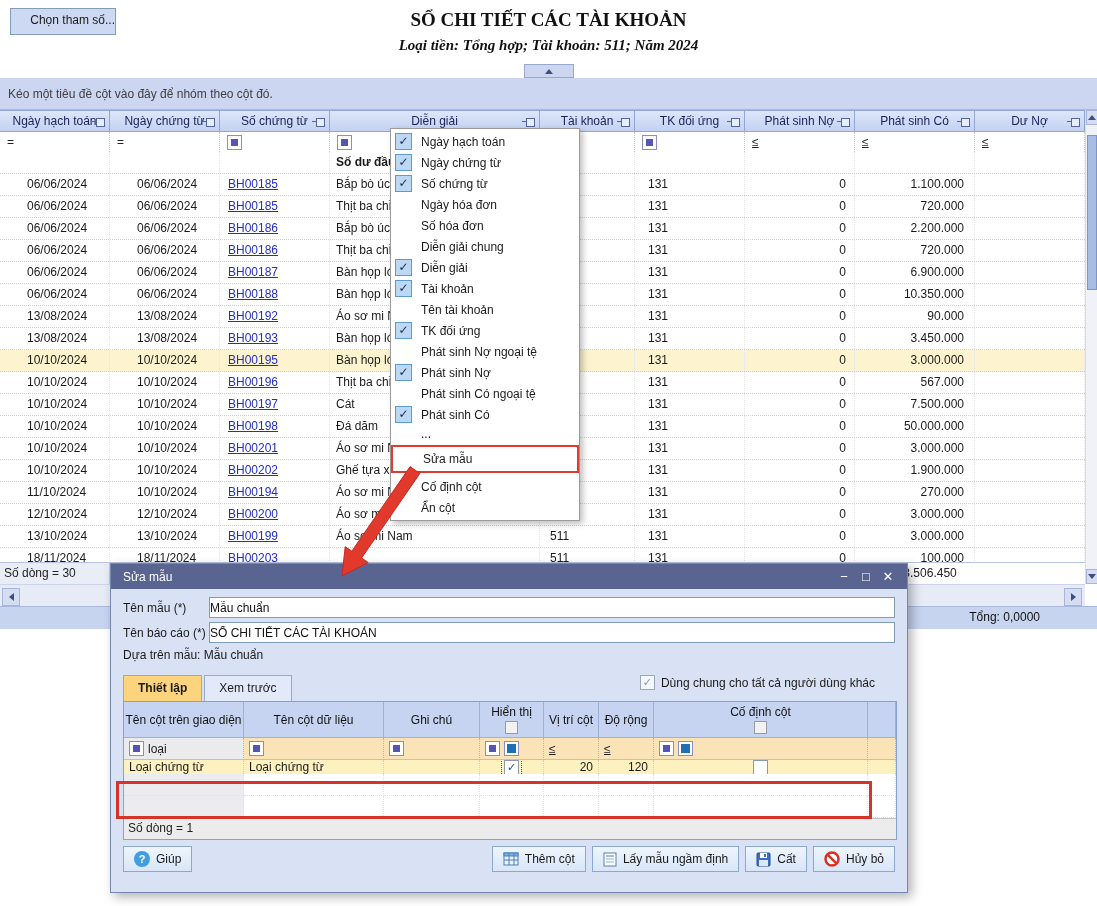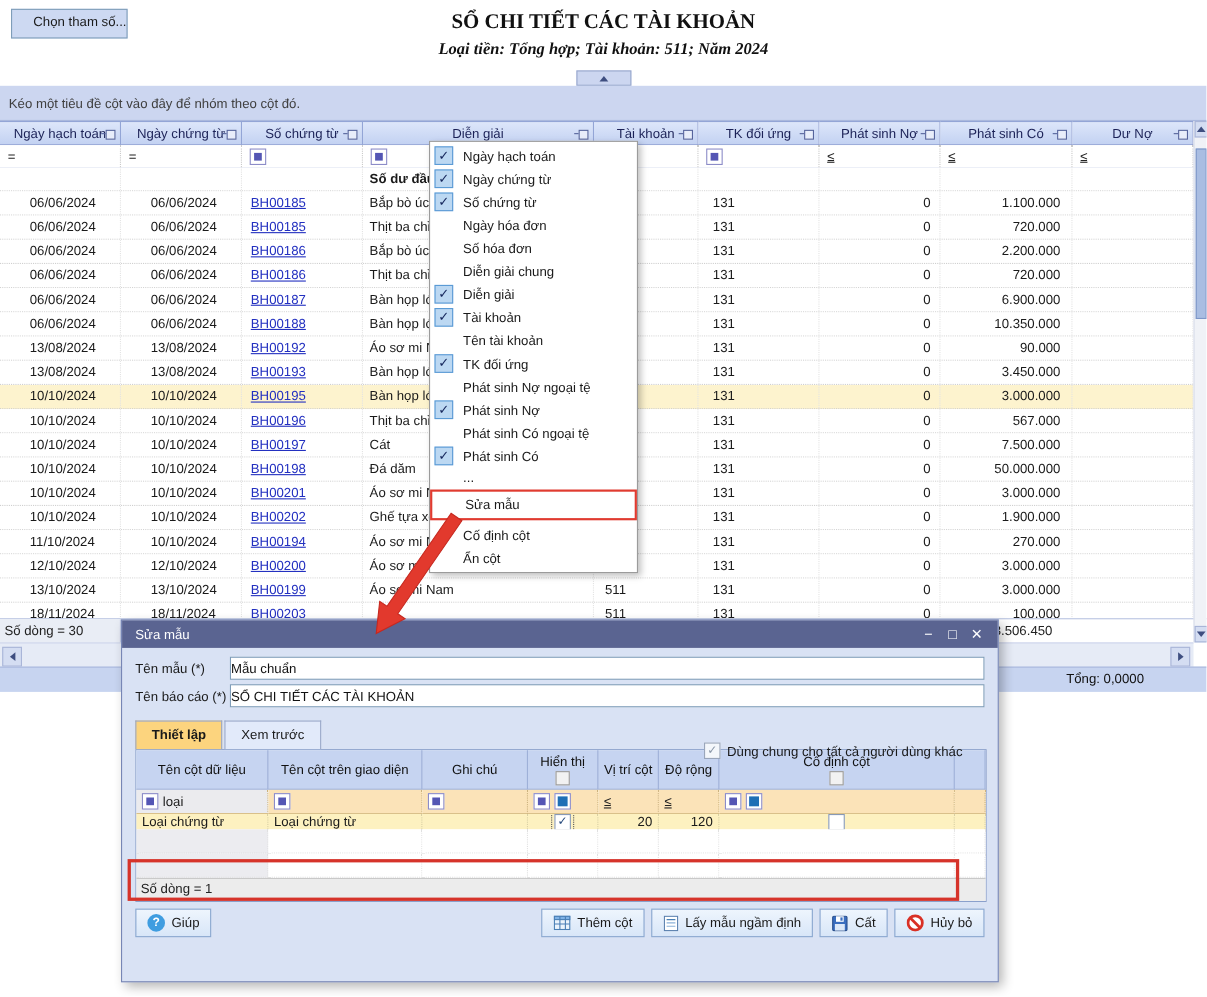--- a/index.html
+++ b/index.html
@@ -523,35 +523,36 @@
     <div class="dlg-body">
       <div class="red-row-box"></div>
       <div class="form-row">
         <label>Tên mẫu (*)</label>
         <input type="text" value="Mẫu chuẩn" style="">
       </div>
       <div class="form-row">
         <label>Tên báo cáo (*)</label>
         <input type="text" value="SỔ CHI TIẾT CÁC TÀI KHOẢN" style="">
       </div>
+      <div class="based-on">Dựa trên mẫu: Mẫu chuẩn</div>
       <div class="share-check">
         <span class="cb checked">✓</span>
         <span>Dùng chung cho tất cả người dùng khác</span>
       </div>
       <div class="tabs">
         <div class="tab active">Thiết lập</div>
         <div class="tab">Xem trước</div>
       </div>
       <div class="dtable">
         <div class="drow dh">
           <div class="dcell">
+              <span>Tên cột trên giao diện</span>
+            </div>
+          <div class="dcell">
               <span>Tên cột dữ liệu</span>
-            </div>
-          <div class="dcell">
-              <span>Tên cột trên giao diện</span>
             </div>
           <div class="dcell">
               <span>Ghi chú</span>
             </div>
           <div class="dcell">
               <span>Hiển thị</span>
               <span class="hcb"></span>
             </div>
           <div class="dcell">
               <span>Vị trí cột</span>

